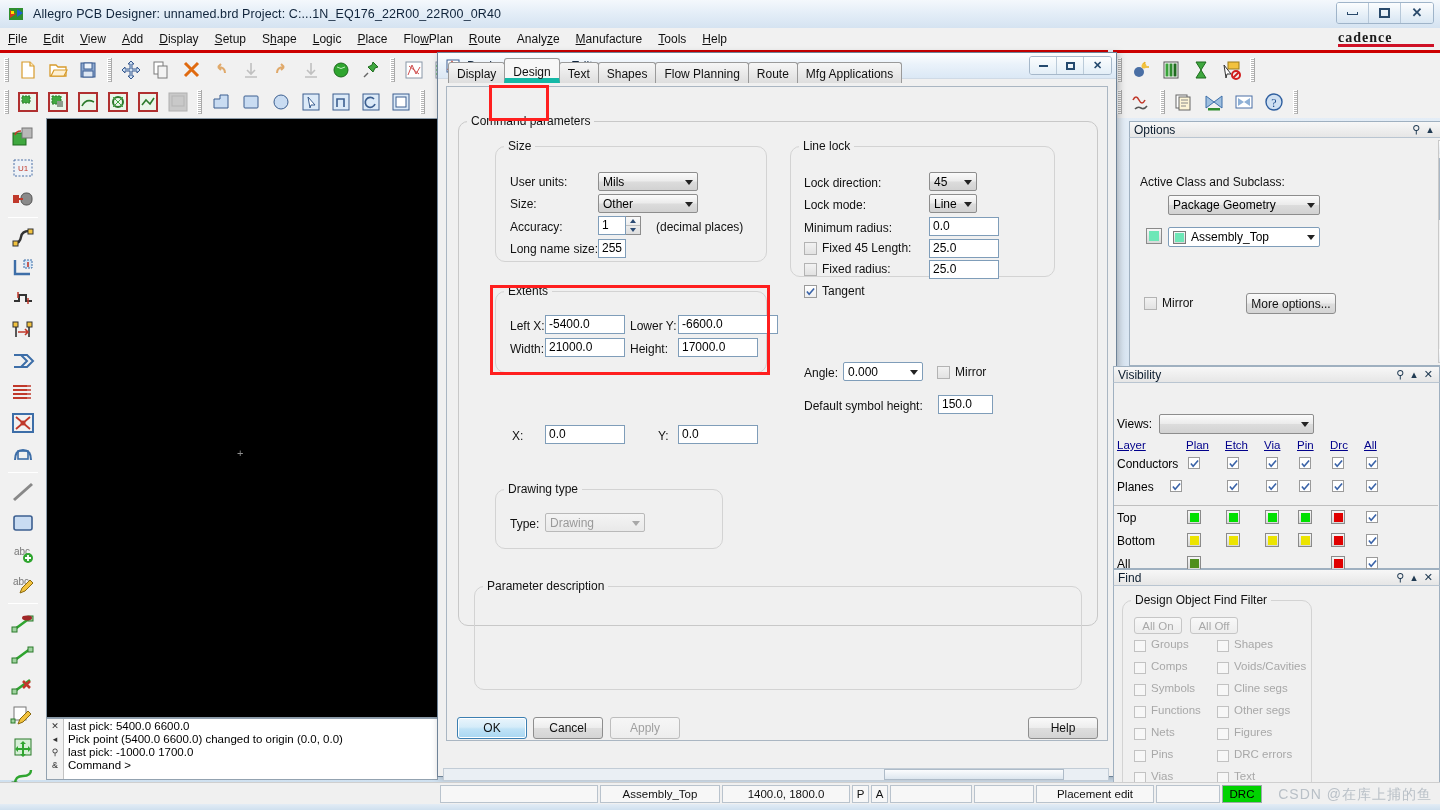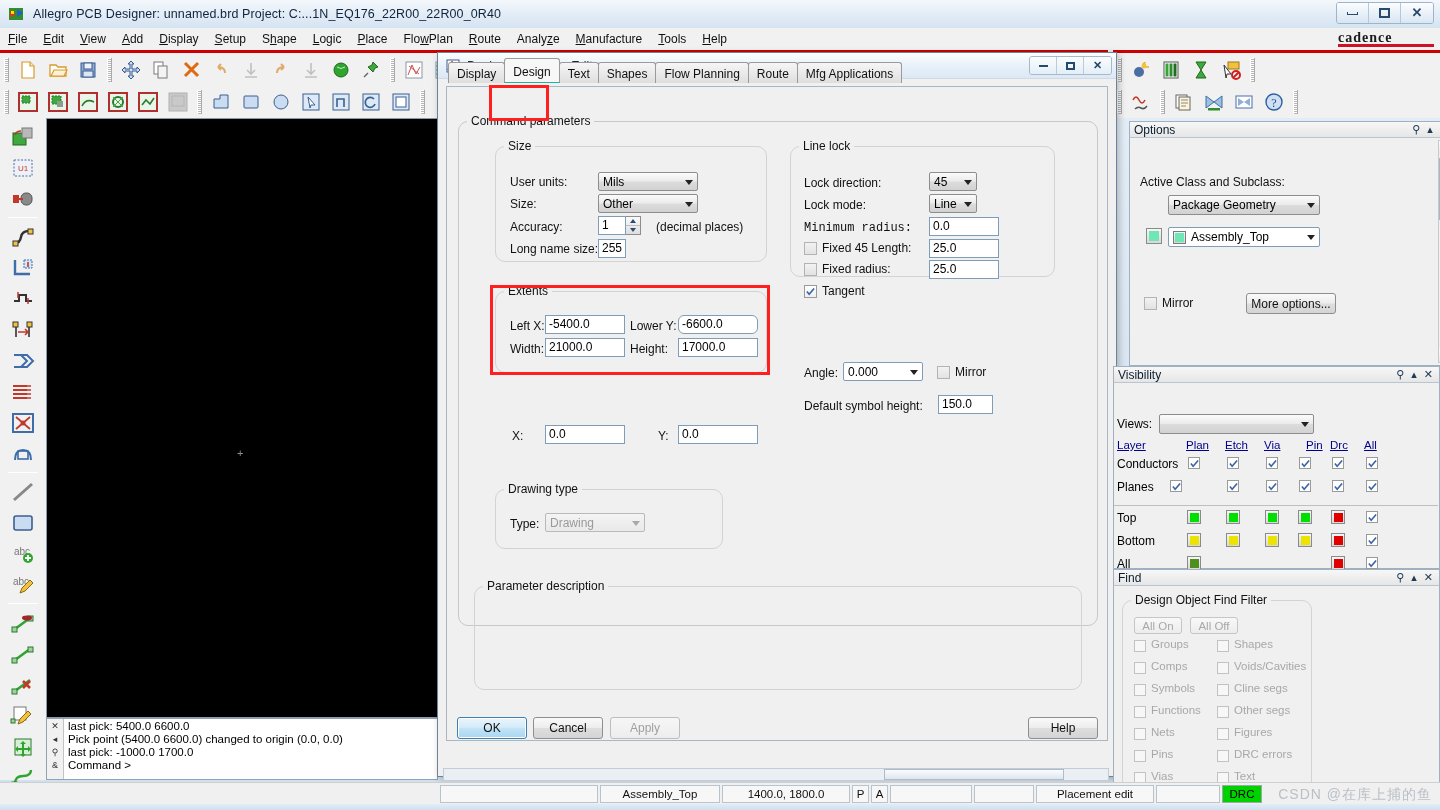--- a/index.html
+++ b/index.html
@@ -186,21 +186,21 @@
   }
   .tab {
     height:21px; padding:2px 8px 0 8px; margin-right:-1px;
     background:linear-gradient(180deg,#f6f6f6,#dedede);
     border:1px solid #9a9a9a; border-bottom:none;
     border-radius:3px 3px 0 0;
     font-size:12px; color:#111; line-height:19px;
   }
   .tab.active {
     background:#f7f7f7; height:25px; line-height:23px; z-index:6;
-    border-bottom:1px solid #14b8a6;
+    border-bottom:5px solid #14b8a6;
   }
 
   
   .gb { position:absolute; border:1px solid #c8c8c8; border-radius:10px; }
   .gb > .gb-title {
     position:absolute; top:-8px; left:8px; background:#f0f0f0;
     padding:0 4px; font-size:12px; color:#111;
   }
   .gb.thin { border:1px solid #d3d3d3; }
 
@@ -875,21 +875,21 @@
     <label class="fl" style="position:absolute;left:218px;top:167px;">(decimal places)</label>
     <label class="fl" style="position:absolute;left:72px;top:189px;">Long name size:</label>
     <div class="tfield" style="position:absolute;left:160px;top:186px;width:28px;">255</div>
 
     <div class="gb thin" style="left:57px; top:238px; width:272px; height:82px;">
       <div class="gb-title">Extents</div>
     </div>
     <label class="fl" style="position:absolute;left:72px;top:266px;">Left X:</label>
     <div class="tfield" style="position:absolute;left:107px;top:262px;width:80px;">-5400.0</div>
     <label class="fl" style="position:absolute;left:192px;top:266px;">Lower Y:</label>
-    <div class="tfield" style="position:absolute;left:240px;top:262px;width:80px;border-radius:6px;">-6600.0</div>
+    <div class="tfield" style="position:absolute;left:240px;top:262px;width:100px;">-6600.0</div>
     <label class="fl" style="position:absolute;left:72px;top:289px;">Width:</label>
     <div class="tfield" style="position:absolute;left:107px;top:285px;width:80px;">21000.0</div>
     <label class="fl" style="position:absolute;left:192px;top:289px;">Height:</label>
     <div class="tfield" style="position:absolute;left:240px;top:285px;width:80px;">17000.0</div>
 
     <label class="fl" style="position:absolute;left:74px;top:376px;">X:</label>
     <div class="tfield" style="position:absolute;left:107px;top:372px;width:80px;">0.0</div>
     <label class="fl" style="position:absolute;left:220px;top:376px;">Y:</label>
     <div class="tfield" style="position:absolute;left:240px;top:372px;width:80px;">0.0</div>
 
@@ -908,21 +908,21 @@
     <label class="fl" style="position:absolute;left:366px;top:123px;">Lock direction:</label>
     <div class="combo" style="position:absolute;left:491px;top:119px;width:48px;">
       <span>45</span>
         <span class="arr"></span>
     </div>
     <label class="fl" style="position:absolute;left:366px;top:145px;">Lock mode:</label>
     <div class="combo" style="position:absolute;left:491px;top:141px;width:48px;">
       <span>Line</span>
         <span class="arr"></span>
     </div>
-    <label class="fl" style="position:absolute;left:366px;top:168px;font-family:Liberation Mono, monospace;">Minimum radius:</label>
+    <label class="fl" style="position:absolute;left:366px;top:168px;">Minimum radius:</label>
     <div class="tfield" style="position:absolute;left:491px;top:164px;width:70px;">0.0</div>
 
     <div style="position:absolute;left:366px;top:188px;display:flex;align-items:center;gap:5px;">
       <span class="cbx gray"></span>
       <label class="fl">Fixed 45 Length:</label>
     </div>
     <div class="tfield" style="position:absolute;left:491px;top:186px;width:70px;">25.0</div>
 
     <div style="position:absolute;left:366px;top:209px;display:flex;align-items:center;gap:5px;">
       <span class="cbx gray"></span>
@@ -1027,21 +1027,21 @@
       <div style="position:absolute;left:3px;top:34px;font-size:12px;">Views:</div>
       <div class="combo" style="position:absolute;left:45px;top:31px;width:155px;height:20px;">
         <span></span>
           <span class="arr"></span>
       </div>
       <div id="vis-grid">
           <div class="underlink" style="position: absolute; left: 3px; top: 56px;">Layer</div>
           <div class="underlink" style="position: absolute; left: 72px; top: 56px;">Plan</div>
           <div class="underlink" style="position: absolute; left: 111px; top: 56px;">Etch</div>
           <div class="underlink" style="position: absolute; left: 150px; top: 56px;">Via</div>
-          <div class="underlink" style="position: absolute; left: 192px; top: 56px;">Pin</div>
+          <div class="underlink" style="position: absolute; left: 183px; top: 56px;">Pin</div>
           <div class="underlink" style="position: absolute; left: 216px; top: 56px;">Drc</div>
           <div class="underlink" style="position: absolute; left: 250px; top: 56px;">All</div>
           <div style="position: absolute; left: 3px; top: 74px; font-size: 12px;">Conductors</div>
           <span class="vcheck" style="position: absolute; left: 74px; top: 74px;">
             <svg viewBox="0 0 10 10" width="9" height="9">
               <path d="M1 5l2.5 3L9 1.6" stroke="#3a63a8" stroke-width="1.8" fill="none"></path>
             </svg>
           </span>
           <span class="vcheck" style="position: absolute; left: 113px; top: 74px;">
             <svg viewBox="0 0 10 10" width="9" height="9">

